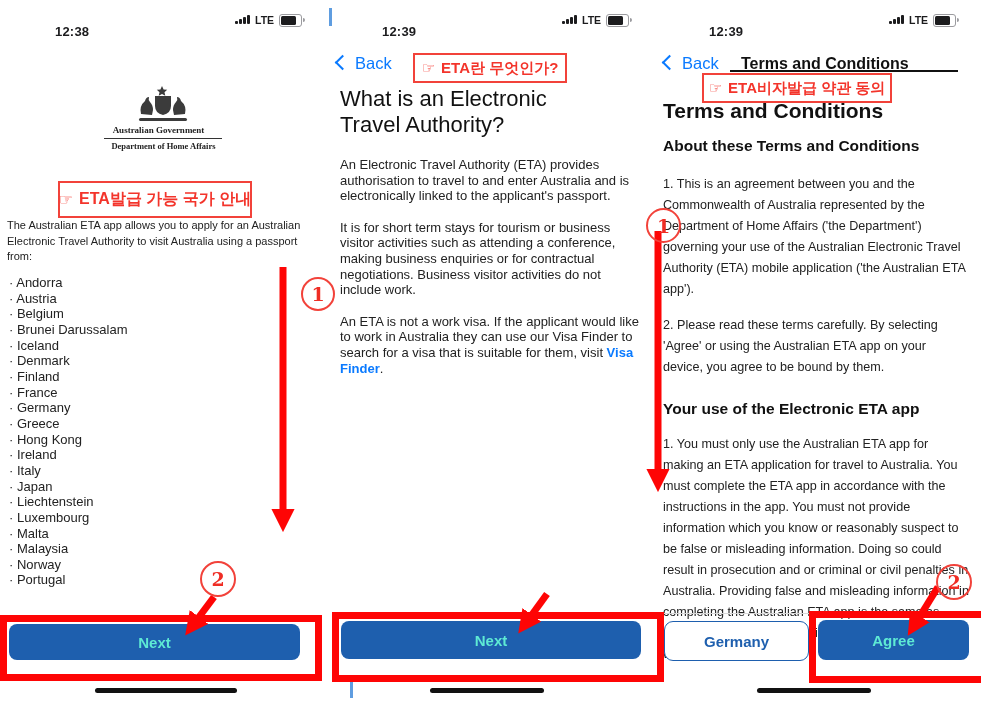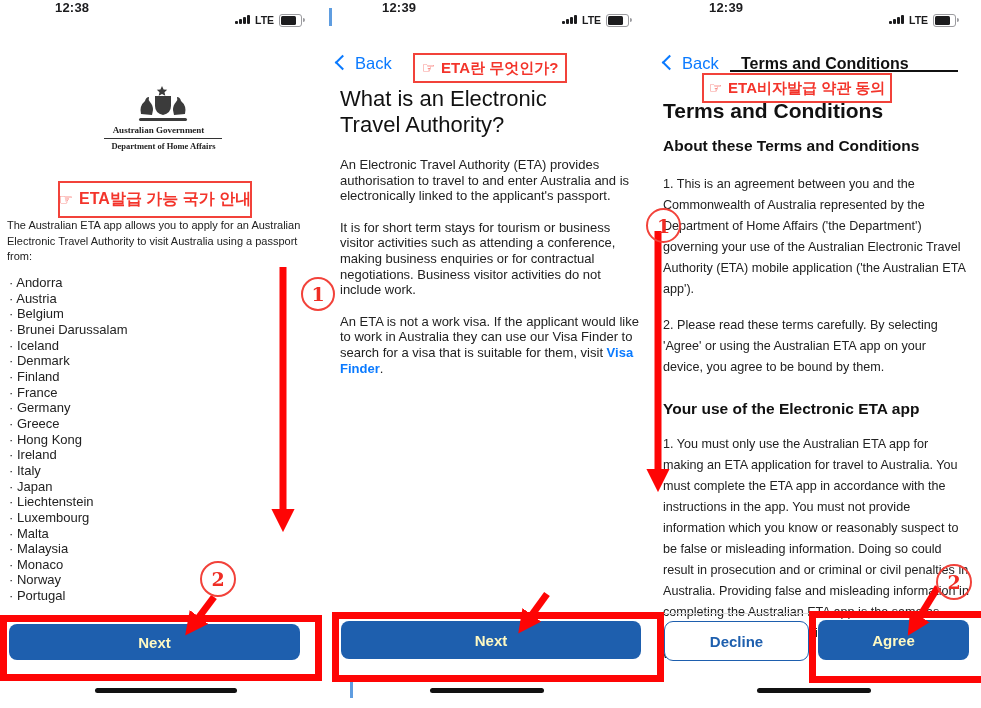--- a/index.html
+++ b/index.html
@@ -2,21 +2,21 @@
 <html><head>
 <meta charset="utf-8">
 <style>
   html,body{margin:0;padding:0;}
   body{width:981px;height:708px;position:relative;background:#fff;overflow:hidden;
        font-family:"Liberation Sans","DejaVu Sans",sans-serif;color:#1c1c1e;}
   .panel{position:absolute;top:0;width:327px;height:708px;background:#fff;}
   #p1{left:0;} #p2{left:327;left:327px;} #p3{left:654px;}
 
   
-  .time{position:absolute;left:55px;top:0;font-size:13px;font-weight:bold;letter-spacing:.2px;}
+  .time{position:absolute;left:55px;top:24px;font-size:13px;font-weight:bold;letter-spacing:.2px;}
   .sicons{position:absolute;left:235px;top:13px;width:70px;height:14px;}
   .bars{position:absolute;left:0;bottom:3px;width:16px;height:10px;}
   .bars i{position:absolute;bottom:0;width:2.6px;background:#1c1c1e;border-radius:1px;}
   .bars i:nth-child(1){left:0;height:3.5px;} .bars i:nth-child(2){left:4px;height:5.5px;}
   .bars i:nth-child(3){left:8px;height:7.5px;} .bars i:nth-child(4){left:12px;height:9.5px;}
   .lte{position:absolute;left:20px;top:1px;font-size:10.5px;font-weight:bold;color:#1c1c1e;}
   .batt{position:absolute;left:44px;top:1px;width:21px;height:10.5px;border:1px solid #9b9b9f;border-radius:3px;}
   .batt i{position:absolute;left:1px;top:1px;bottom:1px;width:70%;background:#1c1c1e;border-radius:1.5px;}
   .batt b{position:absolute;right:-3.5px;top:2.5px;width:2px;height:4px;background:#9b9b9f;border-radius:0 2px 2px 0;}
 
@@ -29,21 +29,21 @@
   .callout{position:absolute;border:2px solid #f2423a;color:#f3342b;background:#fff;
            display:flex;align-items:center;justify-content:center;font-weight:bold;white-space:nowrap;}
   .callout .hand{margin-right:6px;font-weight:normal;}
 
   
   .numc{position:absolute;width:30px;height:30px;border:2.6px solid #f2423a;border-radius:50%;
         color:#ef2d24;font:bold 19px "DejaVu Serif",serif;display:flex;align-items:center;justify-content:center;z-index:11;}
 
   
   .redbox{position:absolute;border:7px solid #fe0505;background:transparent;z-index:5;}
-  .btn-primary{position:absolute;background:#1e5fae;border-radius:8px;color:#fef9c3;font-size:15px;font-weight:bold;
+  .btn-primary{position:absolute;background:#1e5fae;border-radius:8px;color:#5eead4;font-size:15px;font-weight:bold;
         display:flex;align-items:center;justify-content:center;z-index:6;cursor:pointer;}
   .btn-outline{position:absolute;background:#fff;border:1.6px solid #1e5fae;border-radius:9px;color:#1e5fae;
         font-size:15px;font-weight:bold;display:flex;align-items:center;justify-content:center;z-index:6;cursor:pointer;}
 
   .homebar{position:absolute;top:688px;height:5px;background:#111;border-radius:3px;}
 
   
   .crest{position:absolute;left:131px;top:84px;width:64px;height:40px;}
   .gov1{position:absolute;left:0;right:10px;top:125px;text-align:center;font:bold 9px "Liberation Serif","DejaVu Serif",serif;color:#222;}
   .govline{position:absolute;left:104px;top:138px;width:118px;height:1px;background:#333;}
@@ -123,21 +123,20 @@
       <div>· Germany</div>
       <div>· Greece</div>
       <div>· Hong Kong</div>
       <div>· Ireland</div>
       <div>· Italy</div>
       <div>· Japan</div>
       <div>· Liechtenstein</div>
       <div>· Luxembourg</div>
       <div>· Malta</div>
       <div>· Malaysia</div>
-      <div>· Monaco</div>
       <div>· Norway</div>
       <div>· Portugal</div>
     </div>
 
   <div class="redbox" style="left:0;top:615px;width:308px;height:52px;"></div>
   <div class="btn-primary" style="left:9px;top:624px;width:291px;height:36px;">
     <span>Next</span>
   </div>
 
   <div class="numc" style="left:301px;top:277px;">1</div>
@@ -219,21 +218,21 @@
     <h2>About these Terms and Conditions</h2>
     <p>1. This is an agreement between you and the Commonwealth of Australia represented by the Department of Home Affairs ('the Department') governing your use of the Australian Electronic Travel Authority (ETA) mobile application ('the Australian ETA app').</p>
     <p>2. Please read these terms carefully. By selecting 'Agree' or using the Australian ETA app on your device, you agree to be bound by them.</p>
     <h2 class="second">Your use of the Electronic ETA app</h2>
     <p>1. You must only use the Australian ETA app for making an ETA application for travel to Australia. You must complete the ETA app in accordance with the instructions in the app.  You must not provide information which you know or reasonably suspect to be false or misleading information. Doing so could result in prosecution and or criminal or civil penalties in Australia. Providing false and misleading information in completing the Australian ETA app is the same as providing incorrect information on a form, through a website, or in person.</p>
   </div>
 
   <div class="hairline"></div>
 
   <div class="btn-outline" style="left:10px;top:621px;width:143px;height:38px;">
-    <span>Decline</span>
+    <span>Germany</span>
   </div>
   <div class="redbox" style="left:155px;top:611px;width:169px;height:58px;"></div>
   <div class="btn-primary" style="left:164px;top:620px;width:151px;height:40px;">
     <span>Agree</span>
   </div>
 
   <div class="numc" style="left:-8px;top:208px;width:31px;height:31px;">1</div>
   <div class="numc" style="left:282px;top:564px;width:32px;height:32px;">2</div>
 
   <div class="homebar" style="left:103px;width:114px;"></div>

